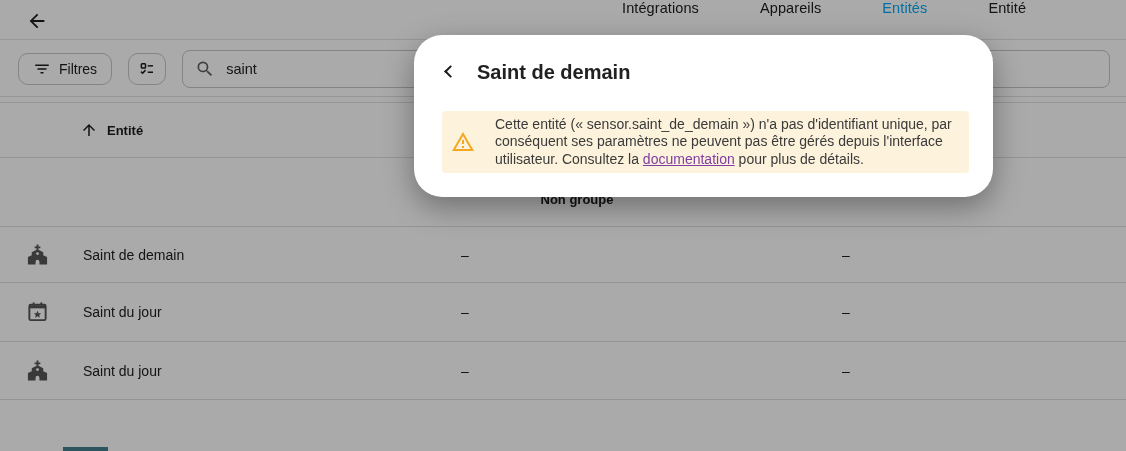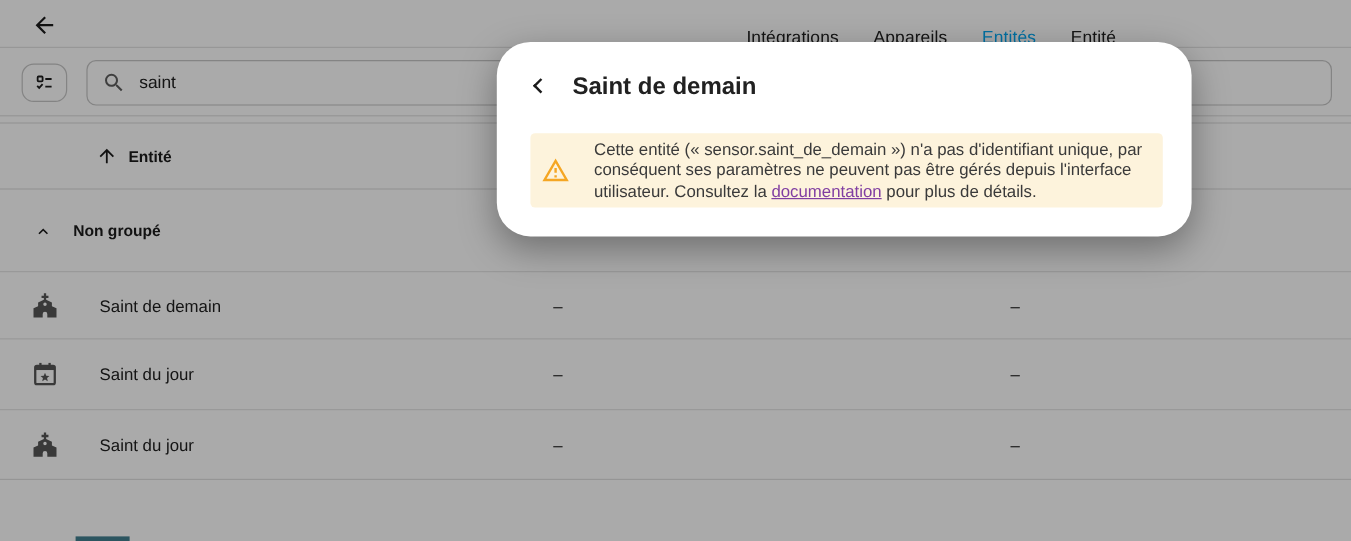--- a/index.html
+++ b/index.html
@@ -16,21 +16,21 @@
     position: absolute; top: 0; left: 0; right: 0; height: 40px;
     background: #ffffff; border-bottom: 1px solid #e3e3e3;
   }
   .back-btn {
     position: absolute; left: 24px; top: 8px; width: 26px; height: 26px;
     background: none; border: none; cursor: pointer; color: #1b1b1b;
     display: flex; align-items: center; justify-content: center;
   }
   .tabs {
     position: absolute; left: 622px; top: 0; height: 40px;
-    display: flex; gap: 29px; align-items: flex-end;
+    display: flex; gap: 61px; align-items: flex-start;
   }
   .tab {
     font-size: 14.5px; color: #202020; cursor: pointer; white-space: nowrap;
     letter-spacing: 0.1px;
   }
   .tab.active { color: #03a9f4; }
 
   
   .toolbar {
     position: absolute; top: 41px; left: 0; right: 0; height: 56px;
@@ -61,21 +61,21 @@
     border-top: 1px solid #e0e0e0; border-bottom: 1px solid #e0e0e0;
     display: flex; align-items: center; gap: 9px; padding-left: 80px;
     background: #ffffff;
   }
   .thead .th-label { font-size: 13px; font-weight: 700; color: #1b1b1b; }
   .sort-btn { background: none; border: none; display: flex; align-items: center; gap: 9px; cursor: pointer; color: #1b1b1b; font-family: inherit; text-align: right; }
 
   .group-row {
     position: absolute; top: 159px; left: 0; right: 0; height: 68px;
     border-bottom: 1px solid #e0e0e0; display: flex; align-items: center;
-    gap: 17px; padding-left: 28px; background: #ffffff; cursor: pointer;
+    gap: 17px; padding-left: 28px; background: #ffffff; cursor: pointer; flex-direction: column;
   }
   .group-row .g-label { font-size: 13px; font-weight: 700; color: #1b1b1b; }
 
   .row { position: absolute; left: 0; right: 0; border-bottom: 1px solid #e0e0e0; background: #ffffff; cursor: pointer; }
   .row-1 { top: 227px; height: 56px; }
   .row-2 { top: 283px; height: 59px; }
   .row-3 { top: 342px; height: 58px; }
   .row .r-icon { position: absolute; left: 26px; top: 50%; transform: translateY(-50%); color: #565656; display: flex; }
   .row .r-name { position: absolute; left: 83px; top: 50%; transform: translateY(-50%); font-size: 14px; color: #202020; white-space: nowrap; }
   .row .r-col2 { position: absolute; left: 461px; top: 50%; transform: translateY(-50%); font-size: 14px; color: #202020; }
@@ -124,20 +124,26 @@
     </button>
     <nav class="tabs">
       <div class="tab">Intégrations</div>
       <div class="tab">Appareils</div>
       <div class="tab active">Entités</div>
       <div class="tab">Entité</div>
     </nav>
   </header>
 
   <div class="toolbar">
+    <button class="chip">
+      <svg width="18" height="18" viewBox="0 0 24 24">
+          <path fill="currentColor" d="M10,18H14V16H10V18M3,6V8H21V6H3M6,13H18V11H6V13Z"></path>
+        </svg>
+      <span>Filtres</span>
+    </button>
     <button class="chip square">
       <svg width="18" height="18" viewBox="0 0 24 24">
         <rect x="4.5" y="5" width="5.5" height="5.5" rx="1" fill="none" stroke="currentColor" stroke-width="2"></rect>
         <line x1="13" y1="7.8" x2="20" y2="7.8" stroke="currentColor" stroke-width="2"></line>
         <polyline points="4,15.5 6.2,17.7 10,13.5" fill="none" stroke="currentColor" stroke-width="2"></polyline>
         <line x1="13" y1="16.3" x2="20" y2="16.3" stroke="currentColor" stroke-width="2"></line>
       </svg>
     </button>
     <div class="search">
       <svg width="20" height="20" viewBox="0 0 24 24">

